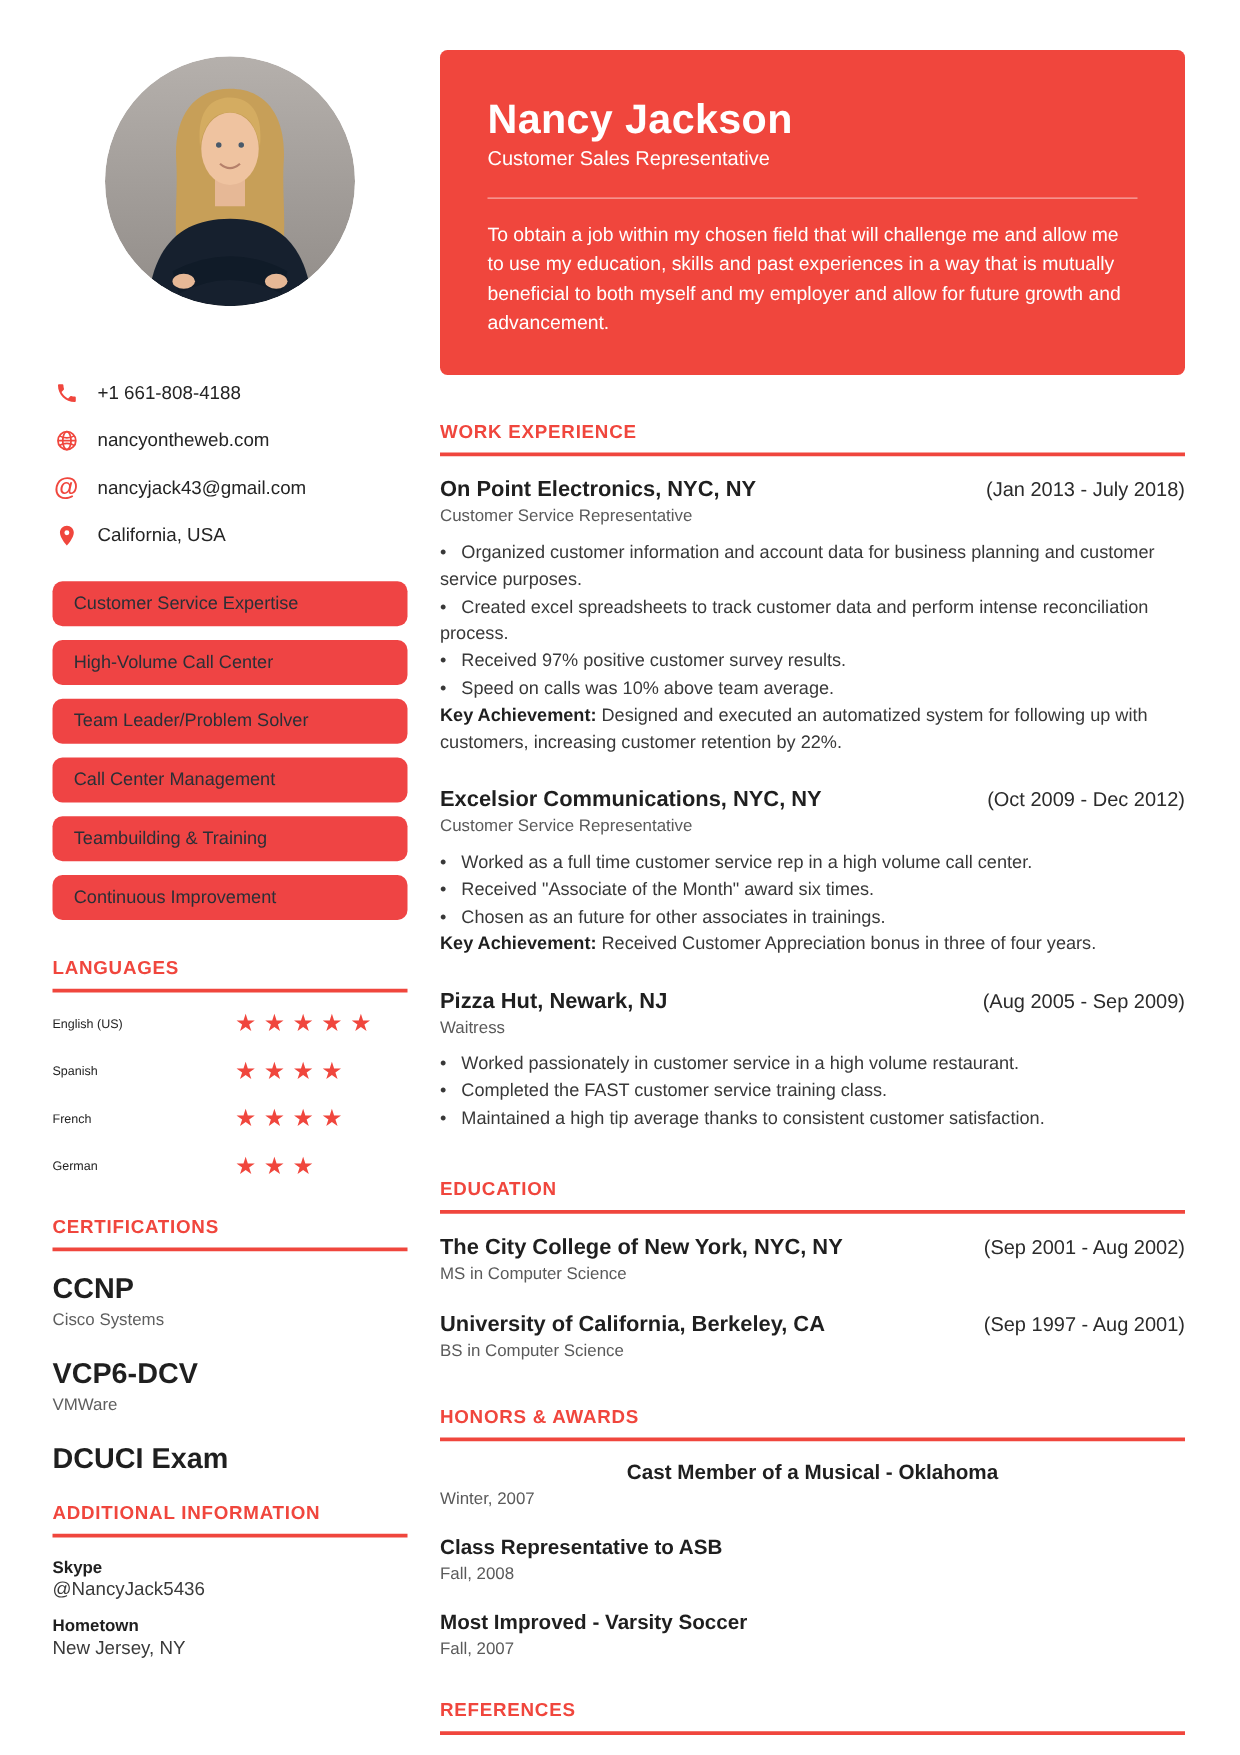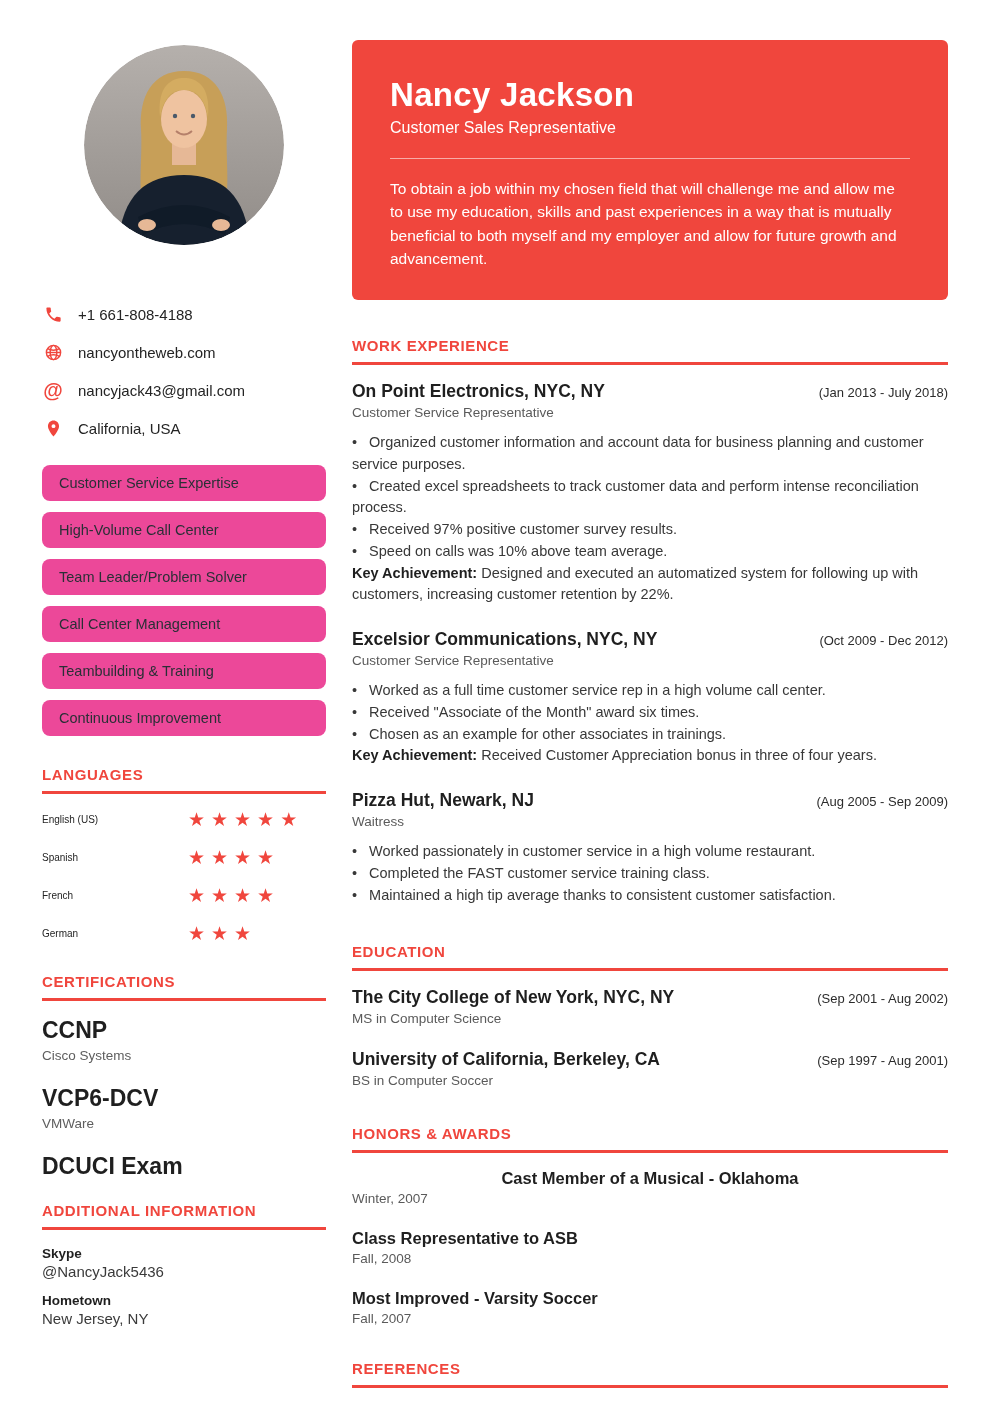--- a/index.html
+++ b/index.html
@@ -22,21 +22,21 @@
   .c-icon svg { width: 19px; height: 19px; }
   .c-icon .at-glyph { font-size: 20px; font-weight: 700; color: #f0463d; line-height: 1; }
   .c-text { font-size: 15px; color: #242424; }
 
   .side-section { margin-top: 30px; }
   .sec-head {
     color: #f0463d; font-weight: 700; font-size: 15px; letter-spacing: 0.6px;
     padding-bottom: 8px; border-bottom: 3px solid #f0463d; margin-bottom: 16px;
   }
   .pill {
-    background: #ec4899; border-radius: 8px; padding: 10px 17px;
+    background: #ef4444; border-radius: 8px; padding: 10px 17px;
     font-size: 14.5px; color: #2a2f36; margin-bottom: 11px;
   }
   .lang-row { display: flex; align-items: center; margin-bottom: 19px; margin-top: 6px; }
   .lang-name { width: 146px; font-size: 10px; color: #242424; }
   .stars { color: #f0463d; font-size: 19px; letter-spacing: 6px; white-space: nowrap; line-height: 1; }
 
   .cert { margin-bottom: 22px; }
   .cert-name { font-size: 23px; font-weight: 700; color: #1f1f1f; }
   .cert-issuer { font-size: 13.5px; color: #5e5e5e; margin-top: 4px; }
 
@@ -52,21 +52,21 @@
   }
   .hero-name { font-size: 33px; font-weight: 700; letter-spacing: 0.3px; }
   .hero-role { font-size: 16px; margin-top: 5px; }
   .hero-divider { border: none; border-top: 1px solid rgba(255,255,255,0.55); margin: 21px 0 18px; }
   .hero-objective { font-size: 15.5px; line-height: 1.5; }
 
   .main-section { margin-top: 37px; }
   .entry { margin-bottom: 23px; }
   .entry-head { display: flex; justify-content: space-between; align-items: baseline; }
   .entry-title { font-size: 17.5px; font-weight: 700; color: #1f1f1f; }
-  .entry-date { font-size: 13px; color: #2b2b2b; white-space: nowrap; margin-left: 16px; }
+  .entry-date { font-size: 16px; color: #2b2b2b; white-space: nowrap; margin-left: 16px; }
   .entry-sub { font-size: 13.5px; color: #5a5a5a; margin-top: 3px; }
   .bullets { margin-top: 12px; }
   .bullet { font-size: 14.5px; line-height: 1.5; color: #383838; }
   .bullet .dot { margin-right: 12px; }
   .key-line { font-size: 14.5px; line-height: 1.5; color: #383838; }
   .key-label { font-weight: 700; color: #1f1f1f; }
 
   .refs { display: flex; margin-top: 4px; }
   .ref { width: 50%; }
   .ref-name { font-size: 15.5px; font-weight: 700; color: #222222; }
@@ -229,21 +229,21 @@
 
       <div class="entry">
         <div class="entry-head">
           <span class="entry-title">Excelsior Communications, NYC, NY</span>
           <span class="entry-date">(Oct 2009 - Dec 2012)</span>
         </div>
         <div class="entry-sub">Customer Service Representative</div>
         <div class="bullets">
           <div class="bullet"><span class="dot">•</span><span>Worked as a full time customer service rep in a high volume call center.</span></div>
           <div class="bullet"><span class="dot">•</span><span>Received "Associate of the Month" award six times.</span></div>
-          <div class="bullet"><span class="dot">•</span><span>Chosen as an example for other associates in trainings.</span></div>
+          <div class="bullet"><span class="dot">•</span><span>Chosen as an future for other associates in trainings.</span></div>
           <div class="key-line"><span class="key-label">Key Achievement:</span><span> Received Customer Appreciation bonus in three of four years.</span></div>
         </div>
       </div>
 
       <div class="entry" style="margin-bottom:0;">
         <div class="entry-head">
           <span class="entry-title">Pizza Hut, Newark, NJ</span>
           <span class="entry-date">(Aug 2005 - Sep 2009)</span>
         </div>
         <div class="entry-sub">Waitress</div>
@@ -264,21 +264,21 @@
           <span class="entry-date">(Sep 2001 - Aug 2002)</span>
         </div>
         <div class="entry-sub">MS in Computer Science</div>
       </div>
 
       <div class="entry" style="margin-bottom:0;">
         <div class="entry-head">
           <span class="entry-title">University of California, Berkeley, CA</span>
           <span class="entry-date">(Sep 1997 - Aug 2001)</span>
         </div>
-        <div class="entry-sub">BS in Computer Soccer</div>
+        <div class="entry-sub">BS in Computer Science</div>
       </div>
     </div>
 
     <div class="main-section">
       <div class="sec-head">HONORS &amp; AWARDS</div>
 
       <div class="entry">
         <div class="entry-title" style="font-size:16.5px;text-align:center;">Cast Member of a Musical - Oklahoma</div>
         <div class="entry-sub">Winter, 2007</div>
       </div>

